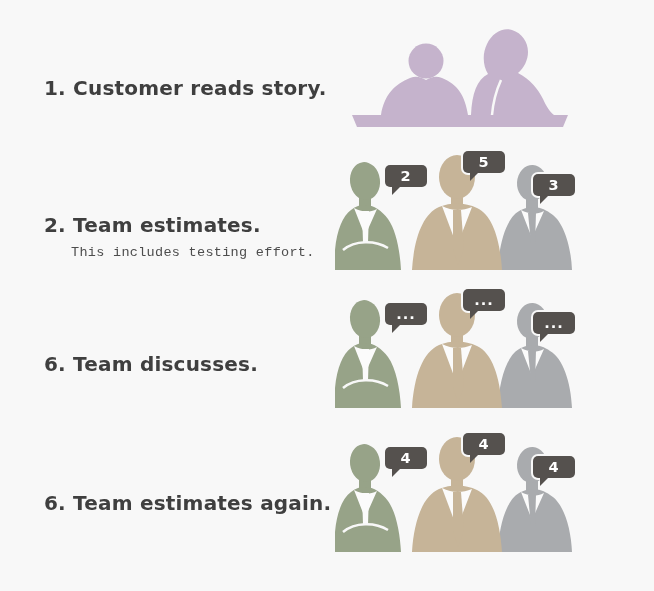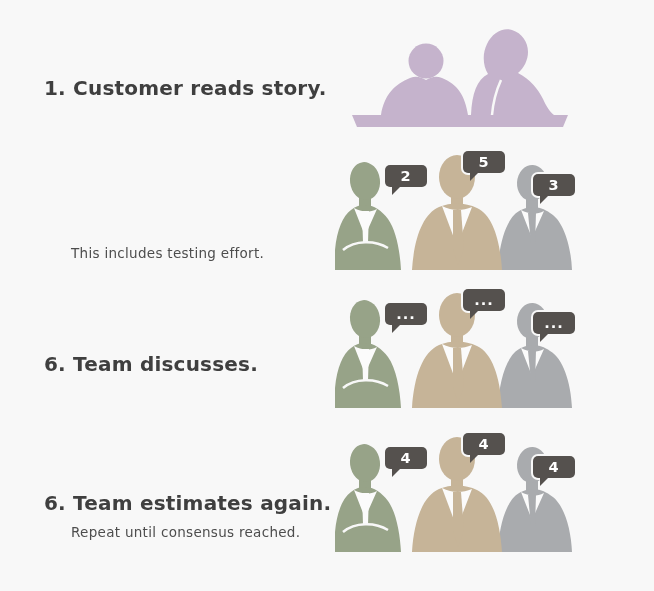--- a/index.html
+++ b/index.html
@@ -6,21 +6,21 @@
     --bg:#f8f8f8; --heading:#3f3f3f; --subtext:#4d4d4d;
     --customer:#c5b3cc; --member-left:#97a388; --member-middle:#c6b498;
     --member-right:#a9abae; --bubble:#55514e; --bubble-text:#ffffff; --shirt:#fbfbfb;
   }
   html,body{margin:0;padding:0;background:var(--bg);}
   body{font-family:"DejaVu Sans","Liberation Sans",sans-serif;}
   .canvas{position:relative;width:618px;height:591px;background:var(--bg);overflow:hidden;}
   .step-title{position:absolute;left:44px;margin:0;font-size:20px;font-weight:700;
     color:var(--heading);letter-spacing:.2px;white-space:nowrap;}
   .step-sub{position:absolute;left:71px;margin:0;font-size:13.5px;font-weight:400;
-    color:var(--subtext);letter-spacing:.3px;white-space:nowrap;}
+    color:var(--subtext);letter-spacing:.3px;white-space:nowrap;font-family:Liberation Mono, monospace;}
   .illus{position:absolute;}
   .illus svg{display:block;}
   .bubble{position:absolute;width:42px;height:22px;background:var(--bubble);
     border-radius:5px;color:var(--bubble-text);font-weight:700;font-size:14.5px;
     display:flex;align-items:center;justify-content:center;z-index:3;
     box-shadow:0 0 0 2px var(--bg);}
   .bubble span{line-height:1;letter-spacing:1px;}
   .bubble .tail{position:absolute;left:7px;bottom:-8px;width:0;height:0;
     border-top:9px solid var(--bubble);border-right:9px solid transparent;}
   .defs-holder{position:absolute;width:0;height:0;overflow:hidden;}
@@ -77,20 +77,21 @@
 
 <div class="canvas">
 
   <h2 class="step-title" style="top:76px">1. Customer reads story.</h2>
   <div class="illus" style="left:350px;top:27px">
     <svg width="220" height="103" viewBox="0 0 220 103">
       <use href="#pair-sil"></use>
     </svg>
   </div>
 
+  <h2 class="step-title" style="top:213px">2. Team estimates.</h2>
   <p class="step-sub" style="top:245px">This includes testing effort.</p>
   <div class="illus" style="left:335px;top:150px">
     <svg width="245" height="120" viewBox="0 0 245 120">
       <use href="#trio-sil"></use>
     </svg>
     <div class="bubble" style="left:50px;top:15px">
       <span>2</span>
       <i class="tail"></i>
     </div>
     <div class="bubble" style="left:128px;top:1px">
@@ -116,21 +117,20 @@
       <span>...</span>
       <i class="tail"></i>
     </div>
     <div class="bubble" style="left:198px;top:24px">
       <span>...</span>
       <i class="tail"></i>
     </div>
   </div>
 
   <h2 class="step-title" style="top:491px">6. Team estimates again.</h2>
-  <p class="step-sub" style="top:524px">Repeat until consensus reached.</p>
   <div class="illus" style="left:335px;top:432px">
     <svg width="245" height="120" viewBox="0 0 245 120">
       <use href="#trio-sil"></use>
     </svg>
     <div class="bubble" style="left:50px;top:15px">
       <span>4</span>
       <i class="tail"></i>
     </div>
     <div class="bubble" style="left:128px;top:1px">
       <span>4</span>

